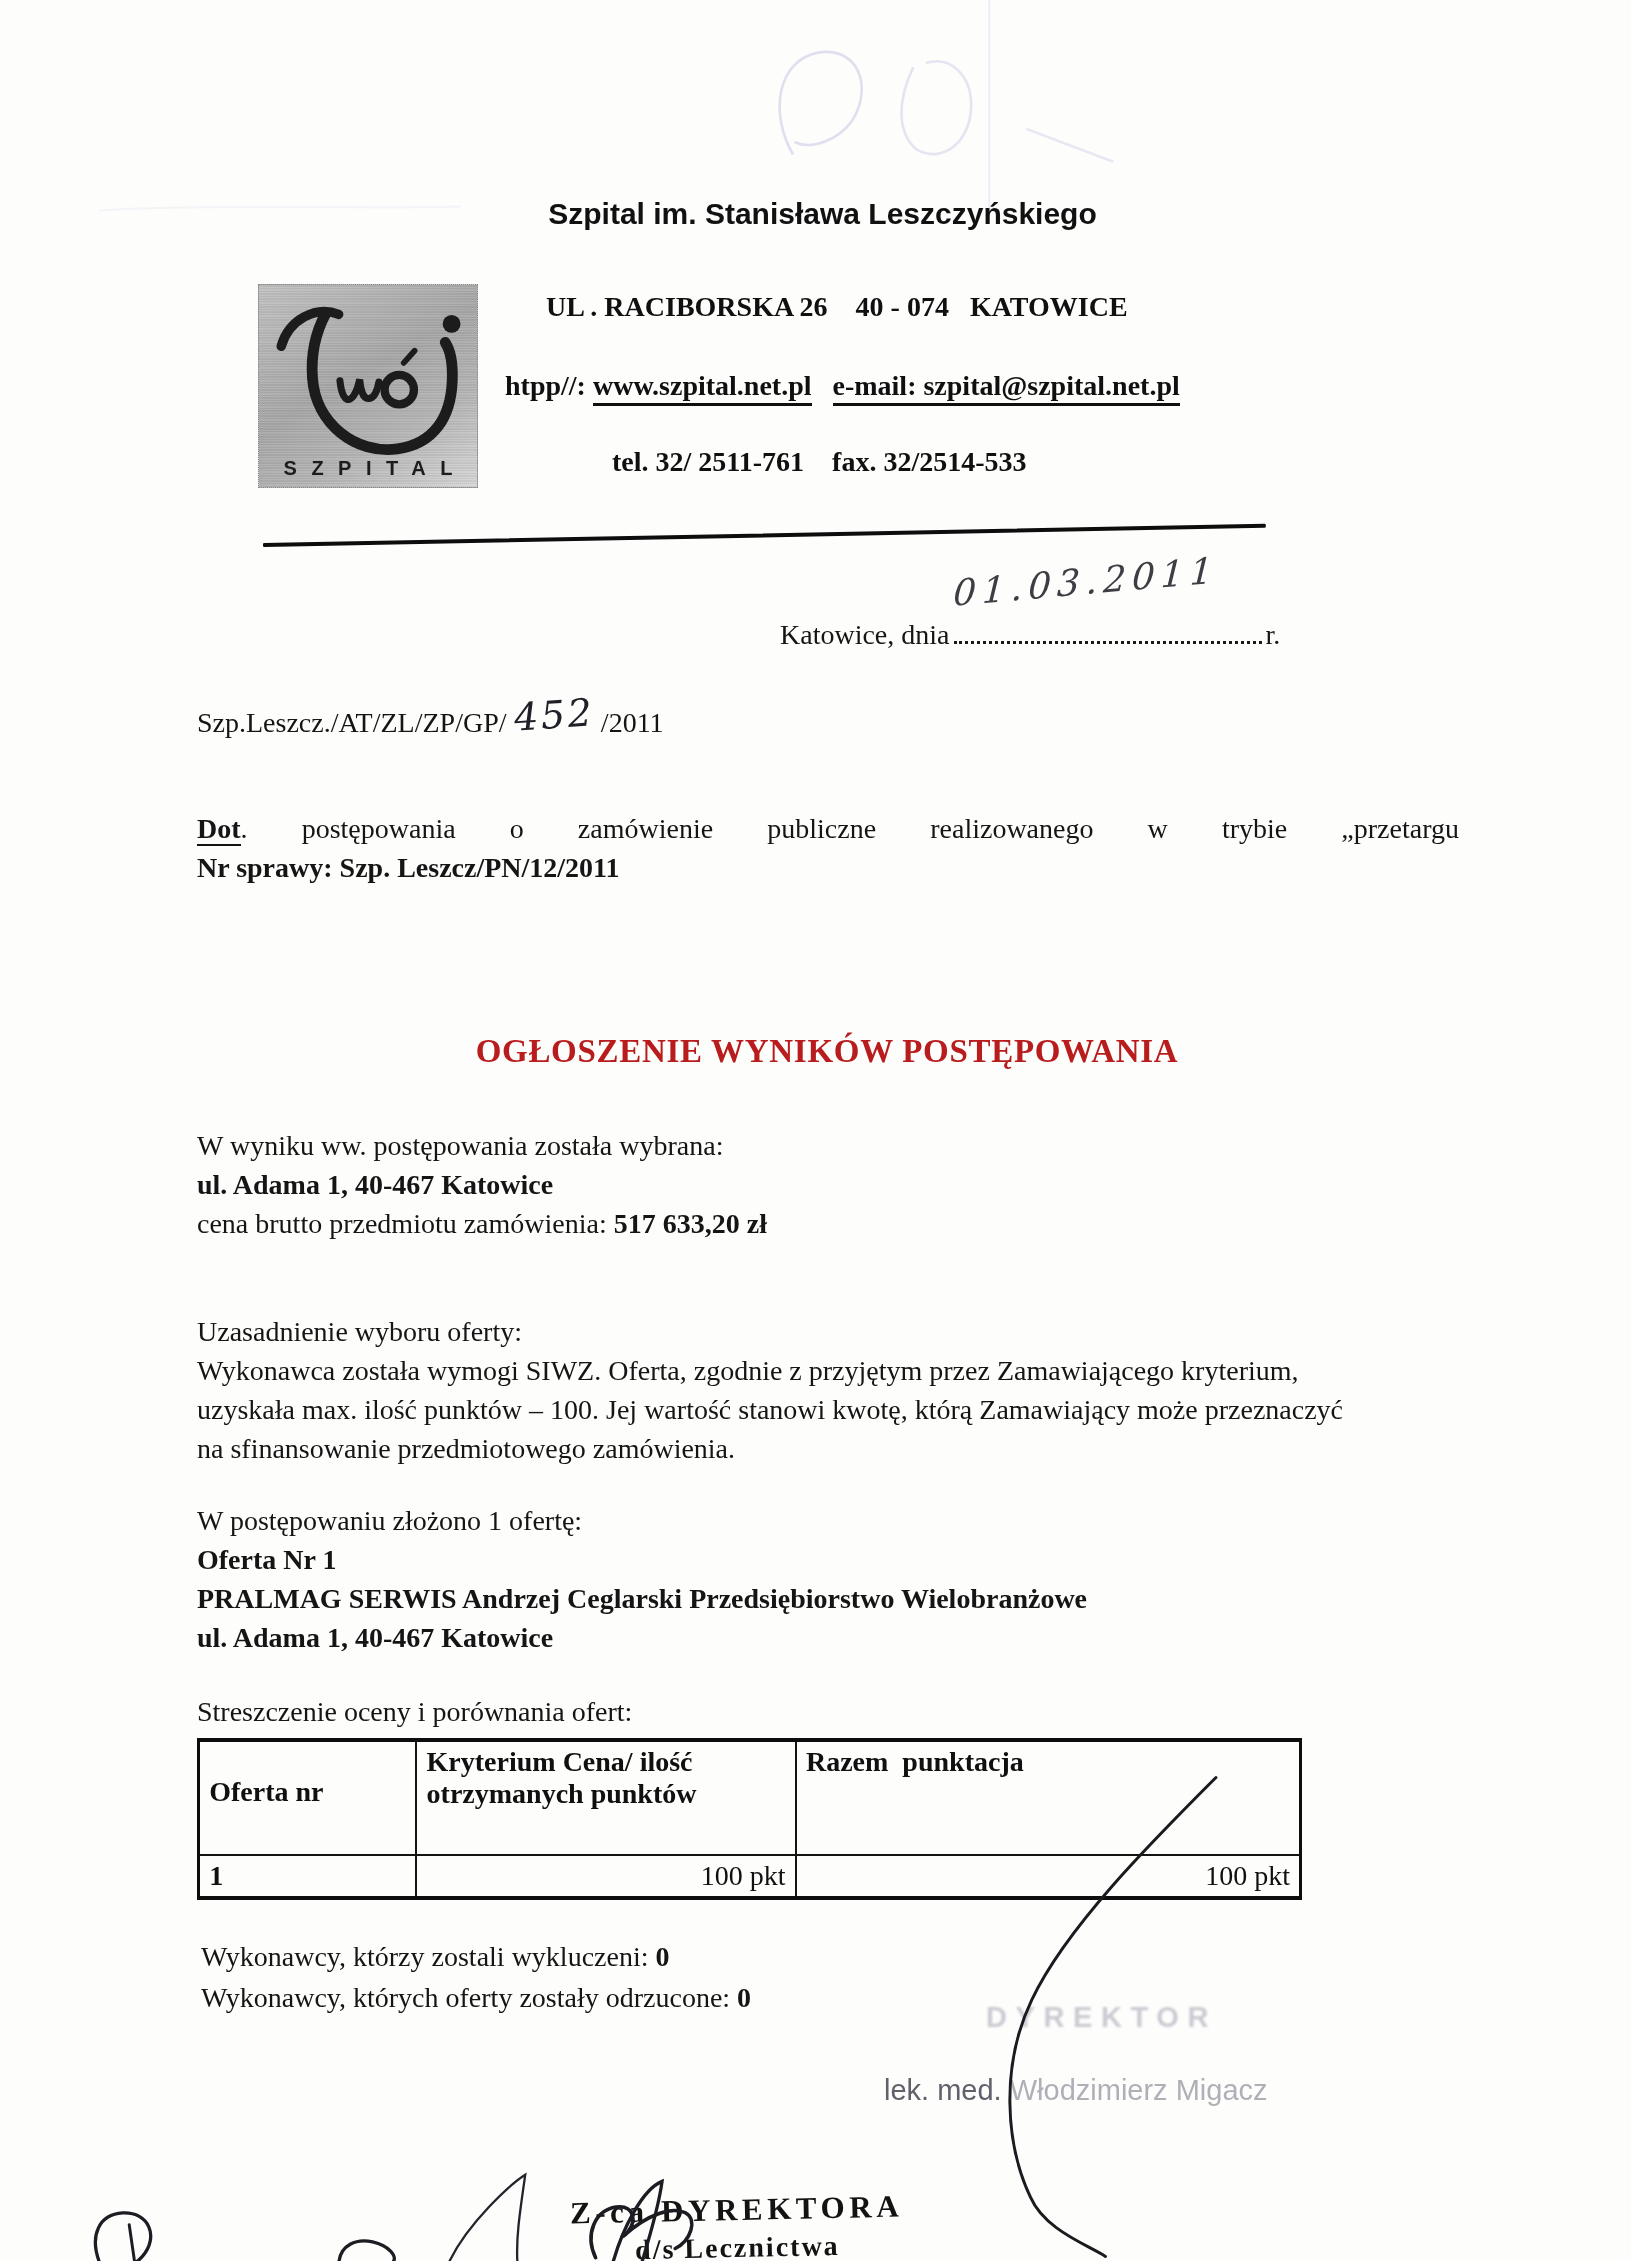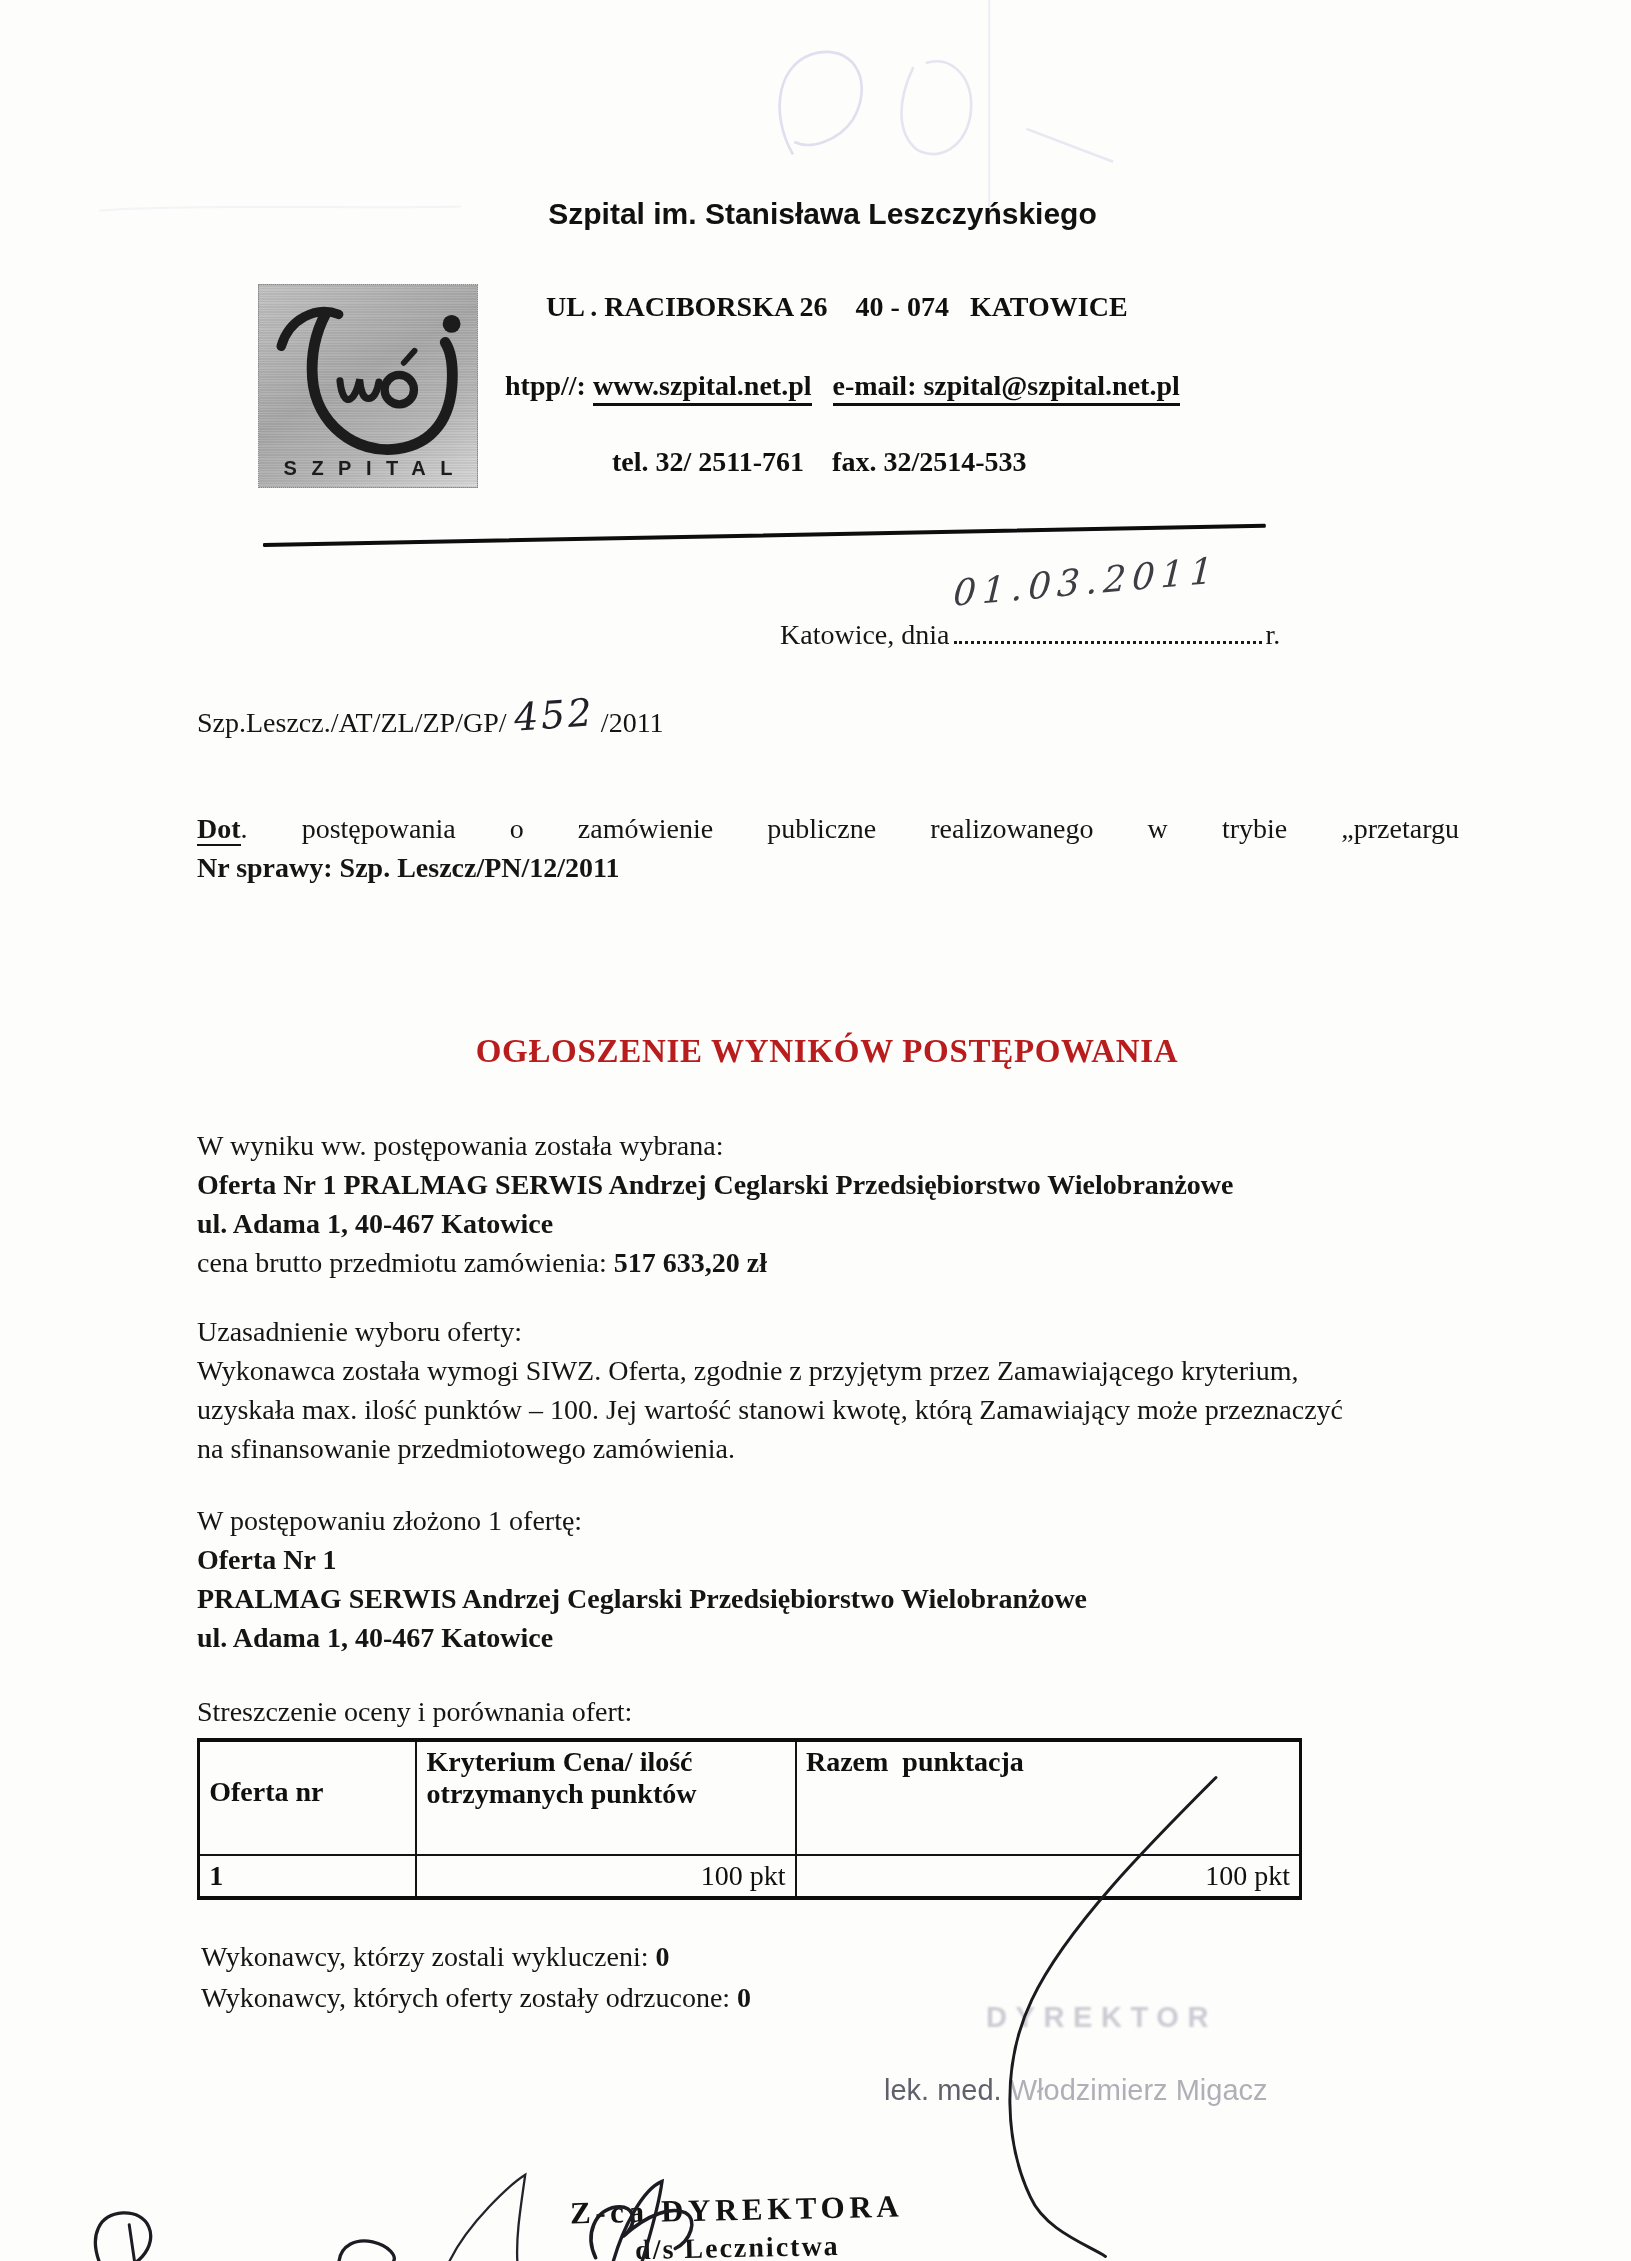--- a/index.html
+++ b/index.html
@@ -153,21 +153,20 @@
 
   <div class="abs body-block subject">
     <div class="just"><span class="dot-label">Dot</span><span>. postępowania o zamówienie publiczne realizowanego w trybie „przetargu</span></div>
     <div class="b">Nr sprawy: Szp. Leszcz/PN/12/2011</div>
   </div>
 
   <div class="abs doc-title">OGŁOSZENIE WYNIKÓW POSTĘPOWANIA</div>
 
   <div class="abs body-block result">
     <div>W wyniku ww. postępowania została wybrana:</div>
-    <div class="b">Oferta Nr 1 PRALMAG SERWIS Andrzej Ceglarski Przedsiębiorstwo Wielobranżowe</div>
     <div class="b">ul. Adama 1, 40-467 Katowice</div>
     <div><span>cena brutto przedmiotu zamówienia: </span><span class="b">517 633,20 zł</span></div>
   </div>
 
   <div class="abs body-block justif">
     <div>Uzasadnienie wyboru oferty:</div>
     <div>Wykonawca została wymogi SIWZ. Oferta, zgodnie z przyjętym przez Zamawiającego kryterium,</div>
     <div>uzyskała max. ilość punktów – 100. Jej wartość stanowi kwotę, którą Zamawiający może przeznaczyć</div>
     <div>na sfinansowanie przedmiotowego zamówienia.</div>
   </div>

